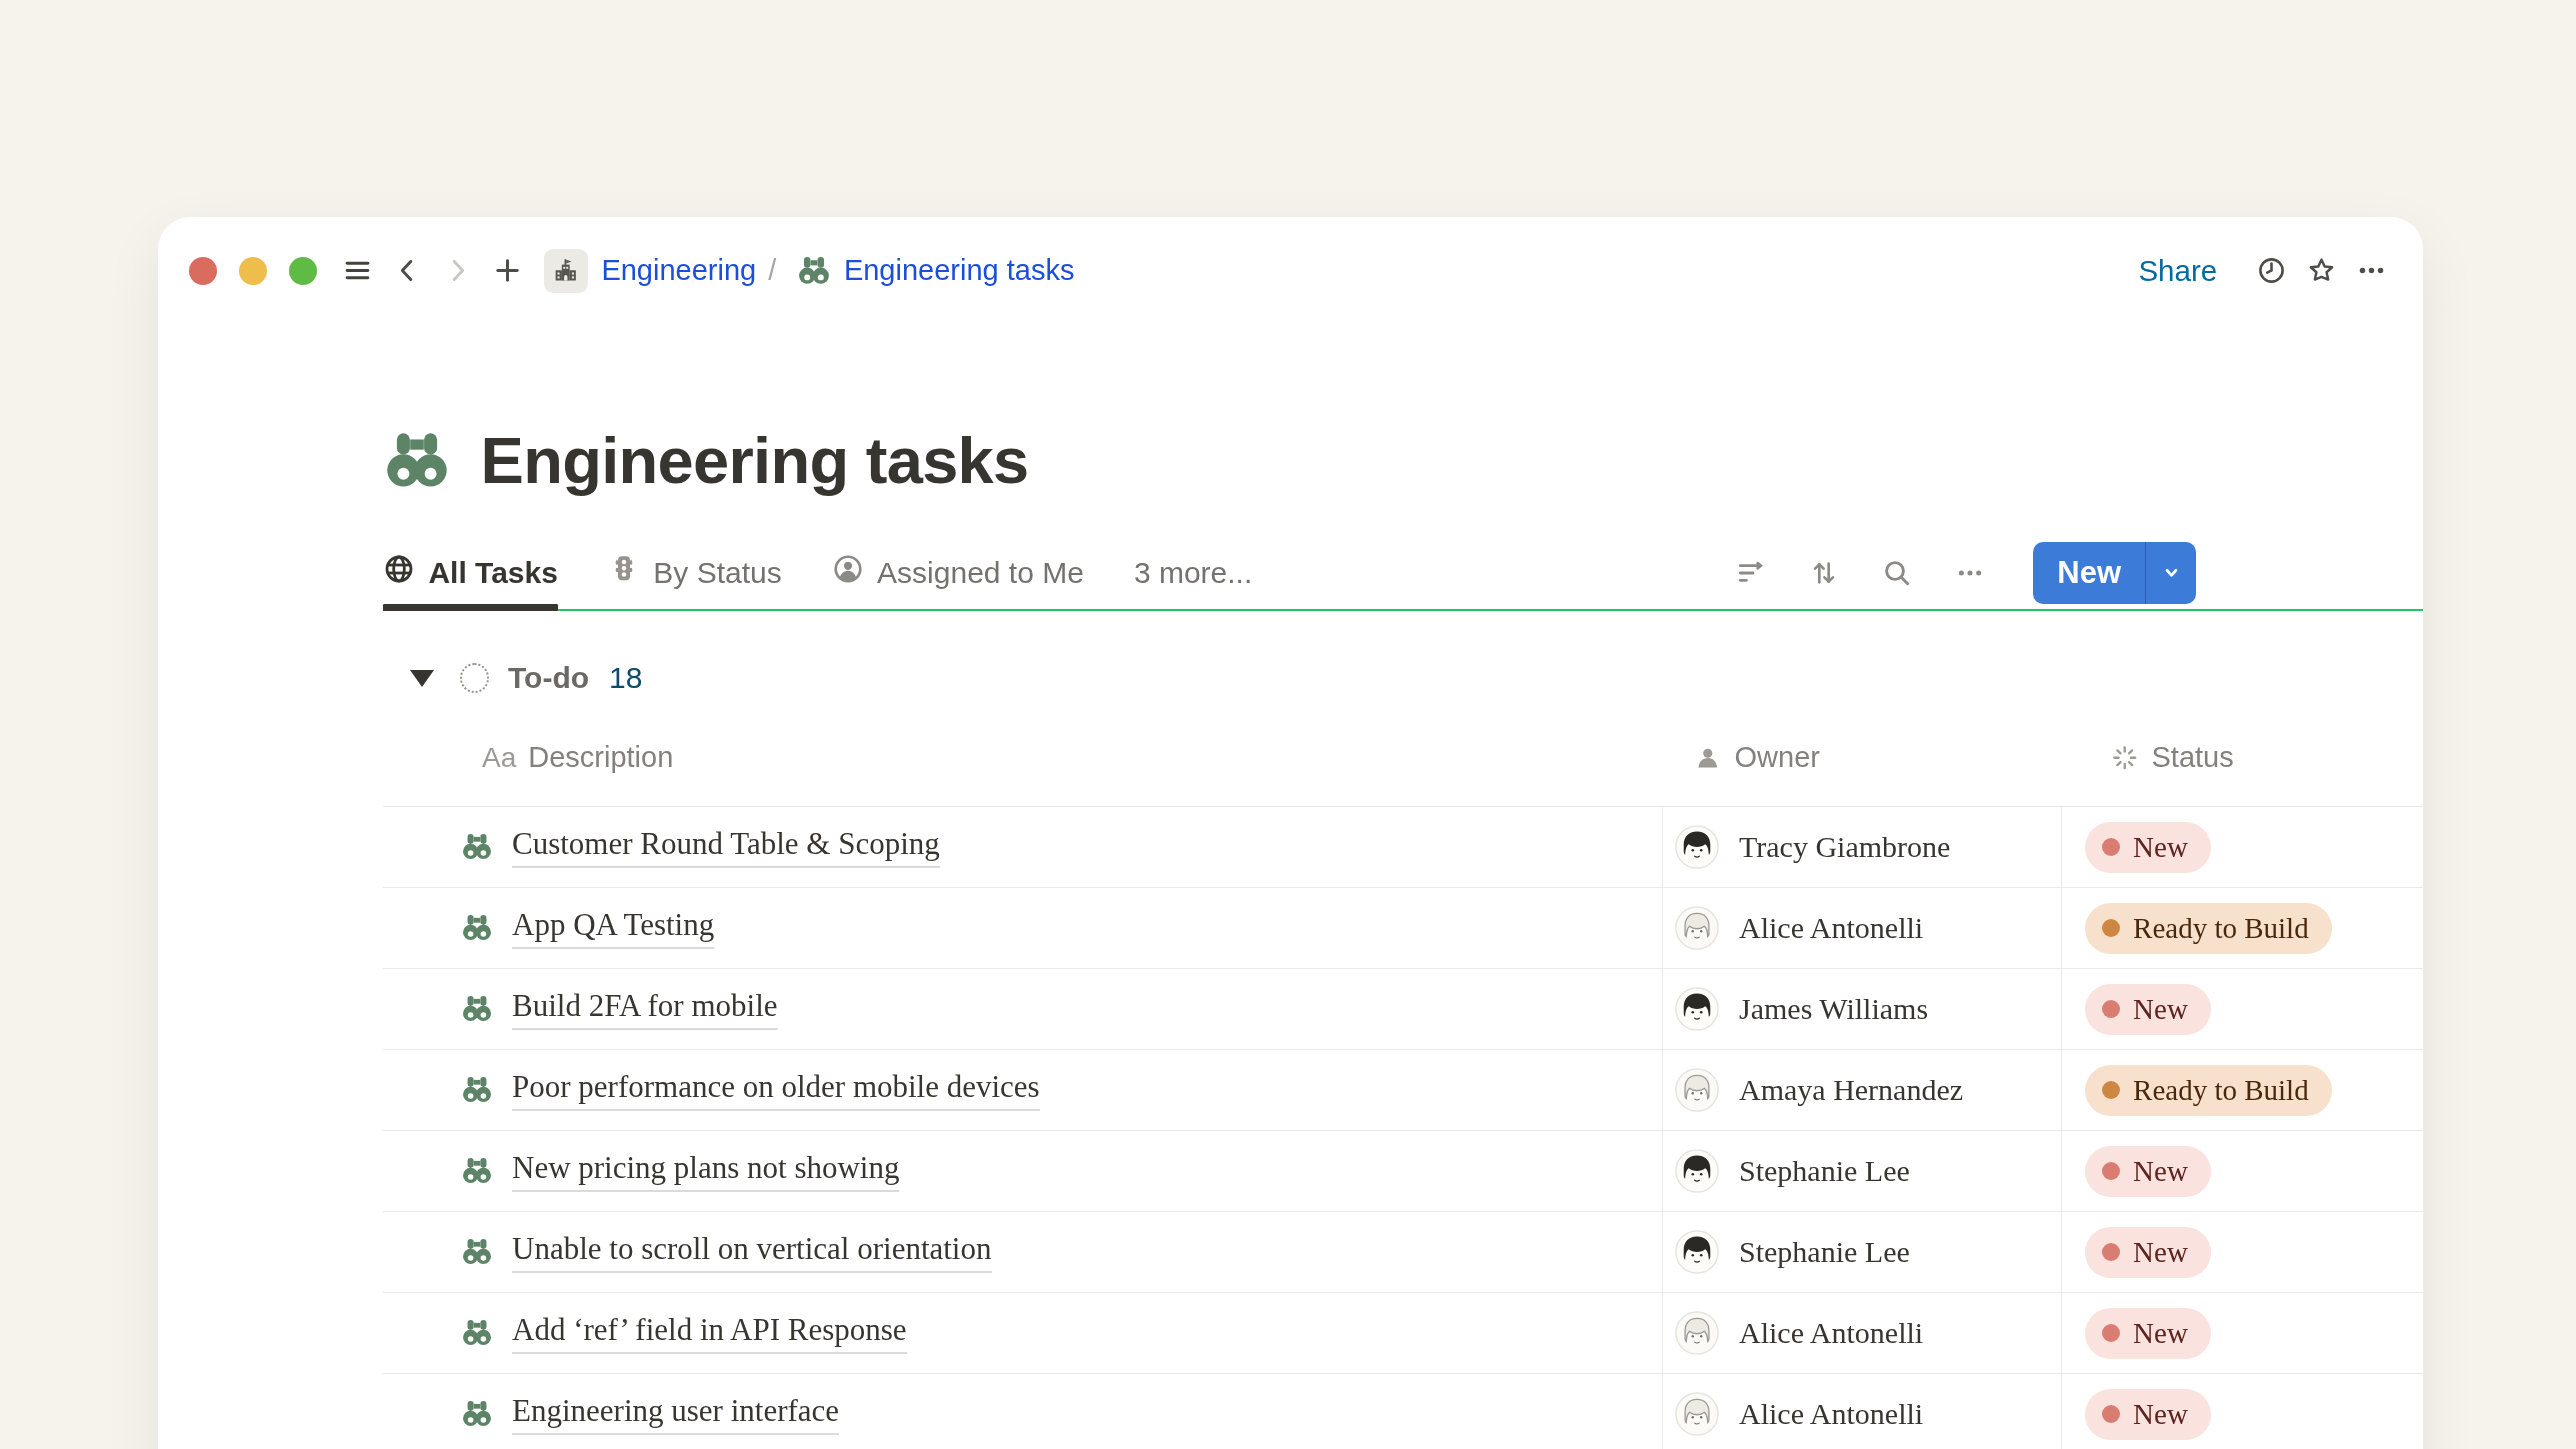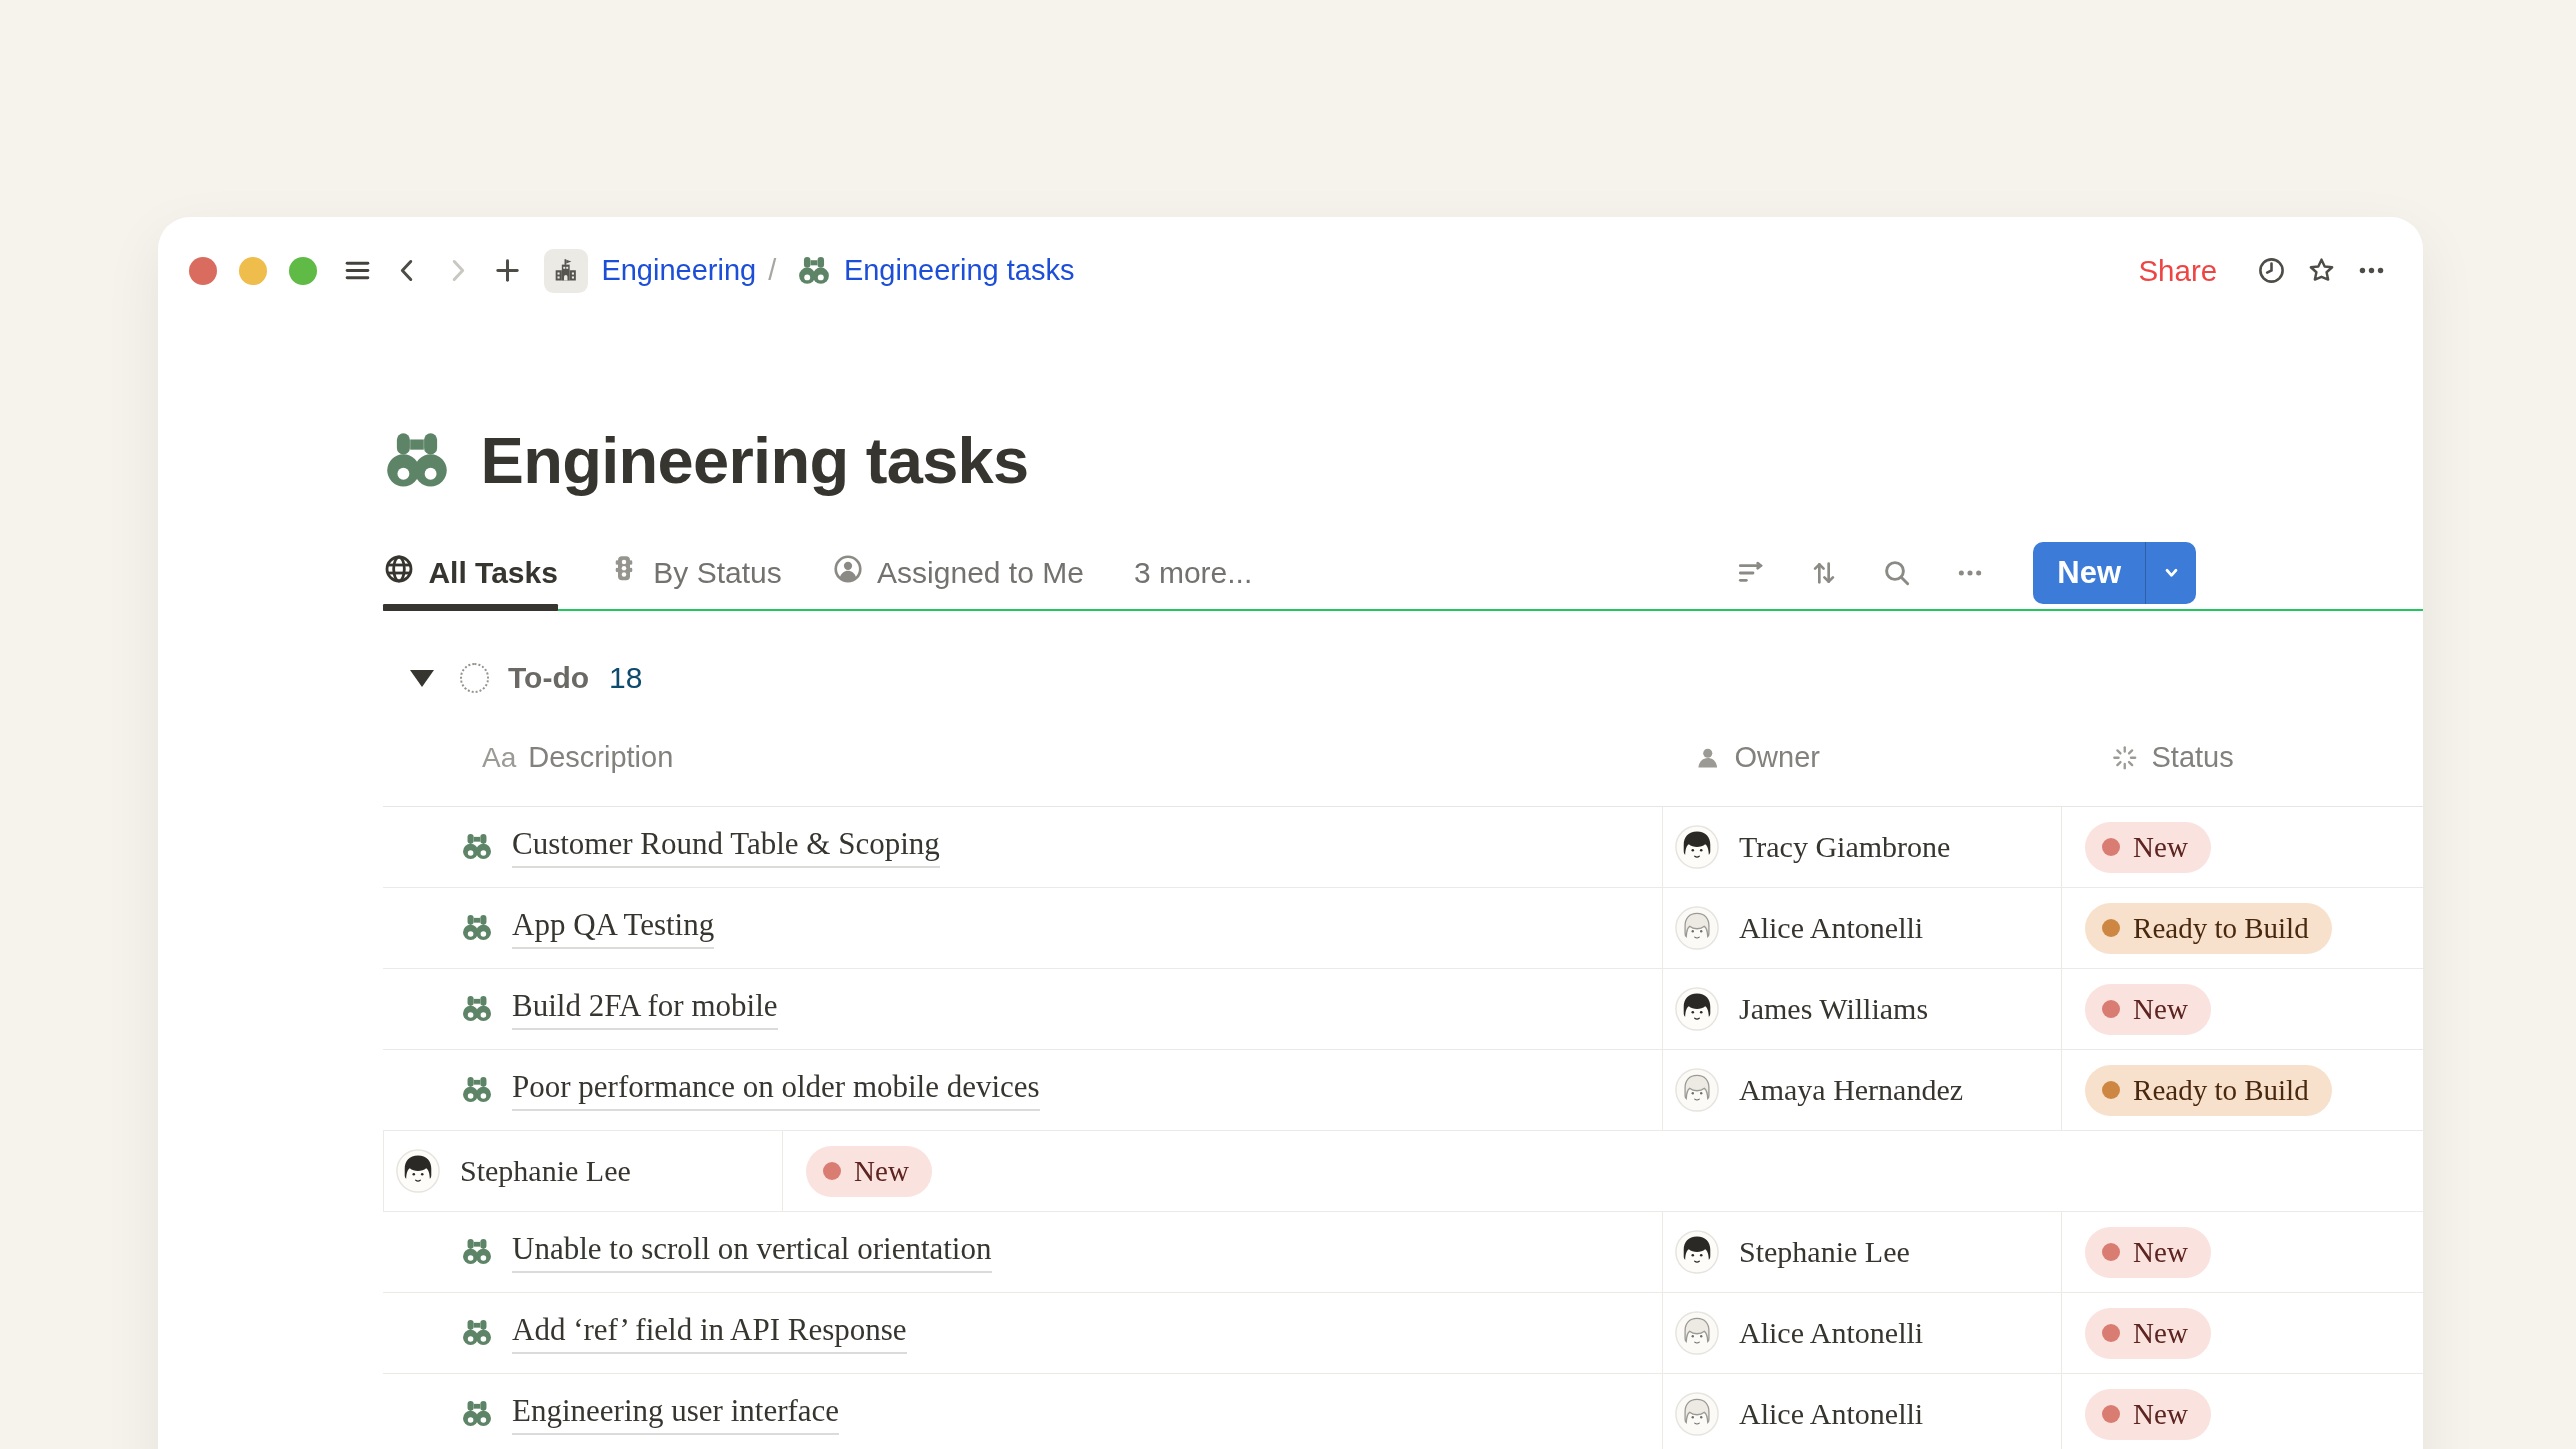--- a/index.html
+++ b/index.html
@@ -21,21 +21,21 @@
   .traffic { display:flex; align-items:center; gap:22px; padding:0 16px 0 9.4px; }
   .light { width:28px; height:28px; border-radius:50%; }
   .tb-icon { width:39px; height:39px; display:flex; align-items:center; justify-content:center; margin:0 5.4px; cursor:pointer; }
   .tb-icon svg { width:31px; height:31px; }
   .chip { width:44px; height:44px; border-radius:9.4px; background:#ECEAE5; display:flex; align-items:center; justify-content:center; margin:0 6.7px 0 12px; }
   .chip svg { width:29.5px; height:29.5px; }
   .crumb { font-size:29px; color:#1d4ed8; margin:0 6.7px; white-space:nowrap; }
   .crumb-sep { font-size:29px; color:#A7A6A1; margin:0 5.4px; }
   .crumb-binocs { width:34px; height:34px; margin:0 6.7px 0 14.8px; }
   .tb-spacer { flex:1; }
-  .share { font-size:29.5px; color:#ef4444; margin-right:29.5px; cursor:pointer; }
+  .share { font-size:29.5px; color:#0369a1; margin-right:29.5px; cursor:pointer; }
   
   .page { padding-left:225px; }
   .title-row { margin-top:99px; display:flex; align-items:center; gap:29.5px; }
   .title-row svg.big-binocs { width:68px; height:68px; }
   .page-title { font-size:65px; font-weight:700; letter-spacing:-0.7px; color:#37352F; }
   
   .tabs-row { margin-top:38px; position:relative; height:75px; display:flex; align-items:center;
               border-bottom:2px solid #22c55e; }
   .tabs-left { display:flex; align-items:center; gap:50px; height:100%; }
   .tab { position:relative; height:100%; display:flex; align-items:center; gap:13.4px;
@@ -439,20 +439,34 @@
     </div>
     <div class="cell c-status">
       <span class="pill" style="background: rgb(248, 225, 204);">
         <span class="dot" style="background: rgb(206, 135, 67);"></span>
         <span class="pill-label" style="color: rgb(73, 41, 14);">Ready to Build</span>
       </span>
     </div>
   </div>
 
   <div class="trow">
+    <div class="cell c-desc">
+      <span class="row-icon">
+  <svg viewBox="0 0 24 24" fill="var(--green)">
+    <rect x="4.9" y="2.2" width="4.6" height="7.5" rx="2.3"></rect>
+    <rect x="14.5" y="2.2" width="4.6" height="7.5" rx="2.3"></rect>
+    <rect x="9.6" y="4.4" width="4.8" height="3.6"></rect>
+    <circle cx="7.2" cy="15.3" r="5.7"></circle>
+    <circle cx="16.8" cy="15.3" r="5.7"></circle>
+    <circle cx="7.2" cy="16.5" r="2.1" fill="#FFFFFF"></circle>
+    <circle cx="16.8" cy="16.5" r="2.1" fill="#FFFFFF"></circle>
+  </svg>
+</span>
+      <span class="row-title">New pricing plans not showing</span>
+    </div>
     <div class="cell c-owner">
       <span class="avatar">
   <svg viewBox="0 0 48 48">
     <circle cx="24" cy="24" r="23" fill="#FDFCF8" stroke="#E6E4DF" stroke-width="1.6"></circle>
     <path d="M24 7c-9.5 0-14.5 6.2-14.5 14.5v7c0 2 .8 3.4 1.6 4 .2-6.5 1.8-10 4-11.4 2.2 1.9 5.6 2.9 8.9 2.9s6.7-1 8.9-2.9c2.2 1.4 3.8 4.9 4 11.4.8-.6 1.6-2 1.6-4v-7C38.5 13.2 33.5 7 24 7z" fill="#2B2926"></path>
     <circle cx="19.4" cy="27.5" r="1.4" fill="#2B2926"></circle>
     <circle cx="28.6" cy="27.5" r="1.4" fill="#2B2926"></circle>
     <path d="M21.5 34c1.6 1.2 3.4 1.2 5 0" fill="none" stroke="#2B2926" stroke-width="1.3" stroke-linecap="round"></path>
   </svg>
 </span>

